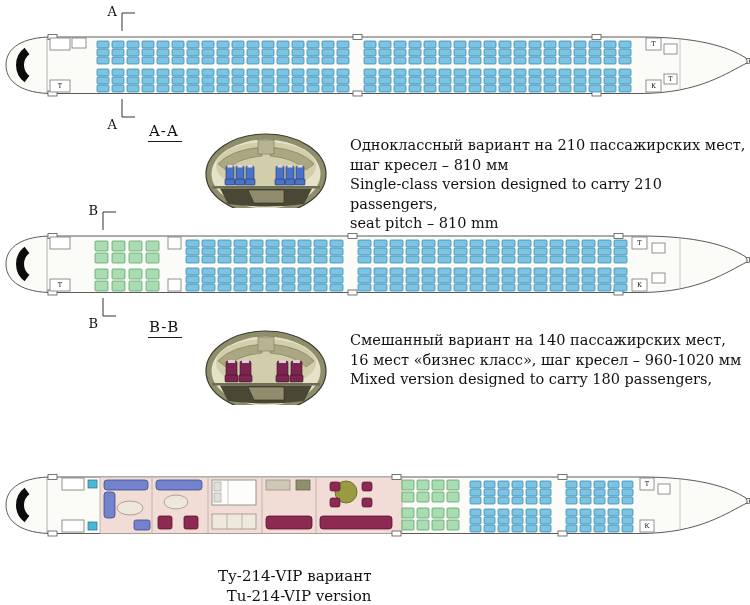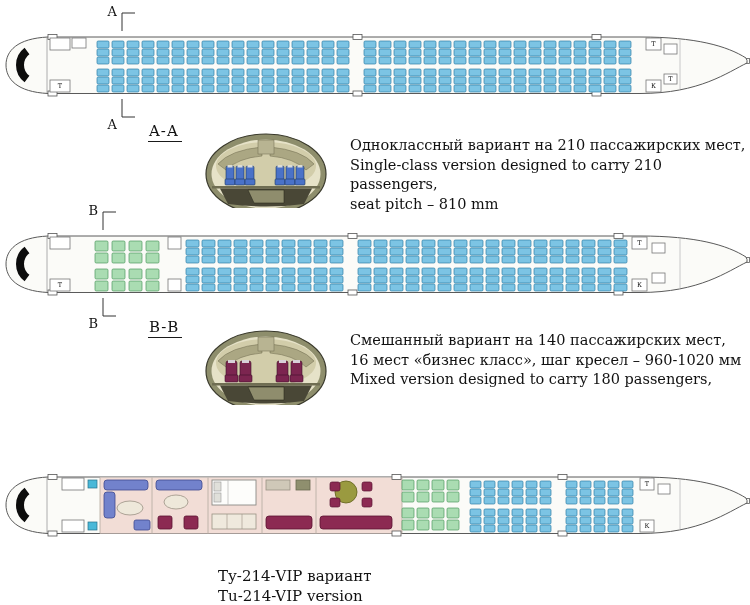--- a/index.html
+++ b/index.html
@@ -8,21 +8,21 @@
     position:relative; width:750px; height:605px; background:#ffffff;
     font-family:"DejaVu Serif", serif; overflow:hidden; color:#111;
   }
   #page > * { position:absolute; }
   svg { display:block; }
   .seclabel {
     font-weight:400; font-size:15px; letter-spacing:1px;
     border-bottom:1.3px solid #1a1a1a; padding:0 3px 1px 1px;
   }
   .desc { font-size:14.5px; line-height:19.5px; width:398px; }
-  .caption { font-size:15px; line-height:20px; }
+  .caption { font-size:15px; line-height:20px;text-align:right; }
 </style>
 </head>
 <body>
 
 <div id="page">
 
   <svg id="plane-single" style="left:0;top:0" width="750" height="132" viewBox="0 0 750 132">
       <rect x="745" y="58.5" width="4.5" height="5" fill="#fbfbf8" stroke="#5a5a5a" stroke-width="0.8"></rect>
       <path d="M 6 65 C 6 51, 17 38.5, 48 37 L 640 37 C 696 37, 727 46, 746 58 L 747 60.5 L 747 63 C 728 72, 700 93.5, 640 93.5 L 48 93.5 C 17 92, 6 79, 6 65 Z" fill="#fbfbf8" stroke="#5a5a5a" stroke-width="1"></path>
       <path d="M 27 51 A 17.5 17.5 0 0 0 27 79" fill="none" stroke="#0c0c0c" stroke-width="8"></path>
@@ -290,20 +290,21 @@
       <rect x="94" y="34" width="8" height="14" rx="1.5" fill="#4a72c8" stroke="#1c355f" stroke-width="0.6"></rect>
       <rect x="93" y="47" width="10" height="6" rx="1" fill="#4a72c8" stroke="#1c355f" stroke-width="0.6"></rect>
       <rect x="95.5" y="33" width="5" height="2.5" fill="#dcdcd4"></rect>
       <rect x="10" y="54" width="108" height="2.5" fill="#6f6d52"></rect>
       <path d="M 18 56.5 L 110 56.5 L 102 72 Q 64 77 26 72 Z" fill="#494736"></path>
       <path d="M 46 58 L 82 58 L 82 71 L 52 71 Z" fill="#8f8d6d" stroke="#2c2c20" stroke-width="0.6"></path>
     </svg>
 
   <div class="desc" style="left:350px;top:136px">
     <div>Одноклассный вариант на 210 пассажирских мест,</div>
+    <div>шаг кресел – 810 мм</div>
     <div>Single-class version designed to carry 210 passengers,</div>
     <div>seat pitch – 810 mm</div>
   </div>
 
   <svg id="plane-mixed" style="left:0;top:199px" width="750" height="132" viewBox="0 0 750 132">
       <rect x="745" y="58.5" width="4.5" height="5" fill="#fbfbf8" stroke="#5a5a5a" stroke-width="0.8"></rect>
       <path d="M 6 65 C 6 51, 17 38.5, 48 37 L 640 37 C 696 37, 727 46, 746 58 L 747 60.5 L 747 63 C 728 72, 700 93.5, 640 93.5 L 48 93.5 C 17 92, 6 79, 6 65 Z" fill="#fbfbf8" stroke="#5a5a5a" stroke-width="1"></path>
       <path d="M 27 51 A 17.5 17.5 0 0 0 27 79" fill="none" stroke="#0c0c0c" stroke-width="8"></path>
       <line x1="47" y1="38" x2="47" y2="93" stroke="#9a9a9a" stroke-width="0.8"></line>
       <line x1="680" y1="39.5" x2="680" y2="89" stroke="#bdbdbd" stroke-width="0.8"></line>

